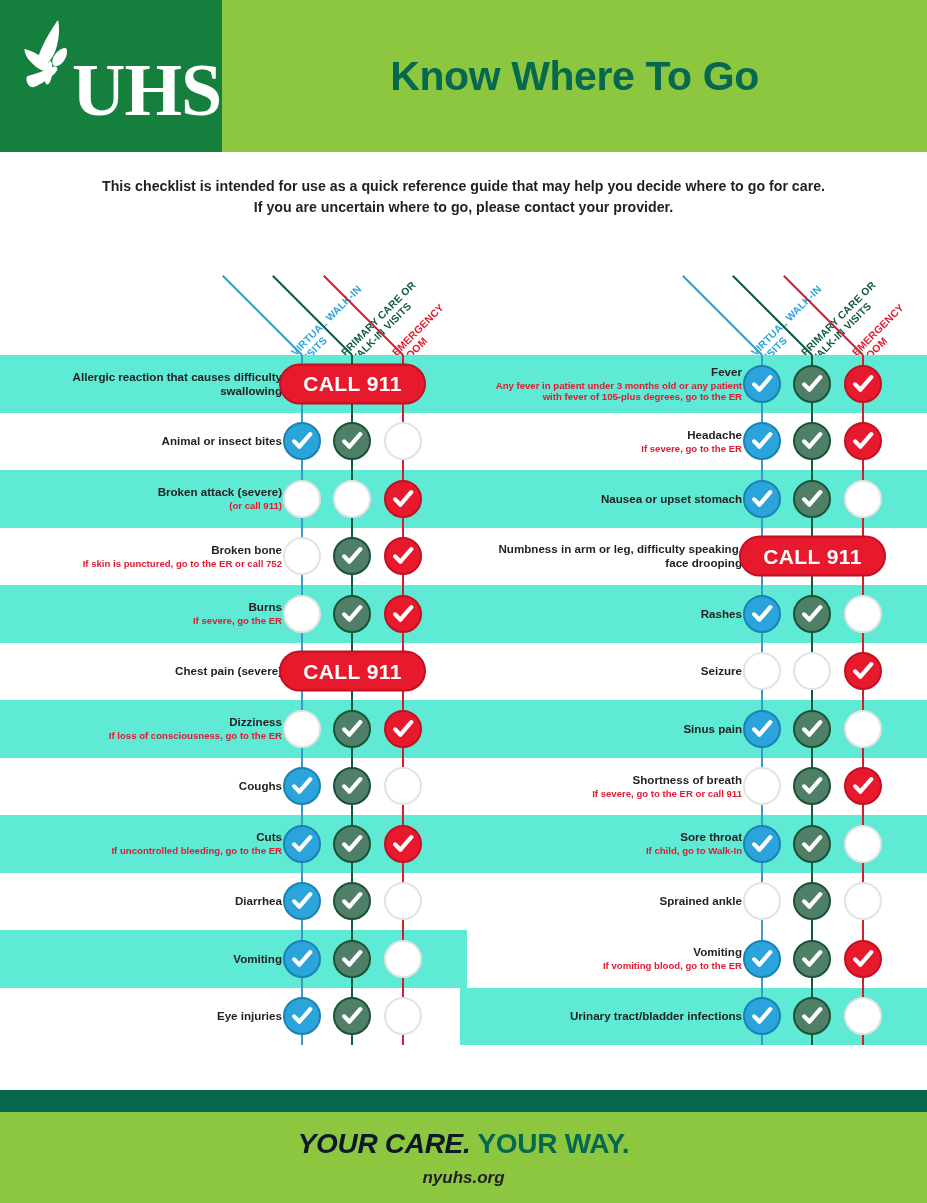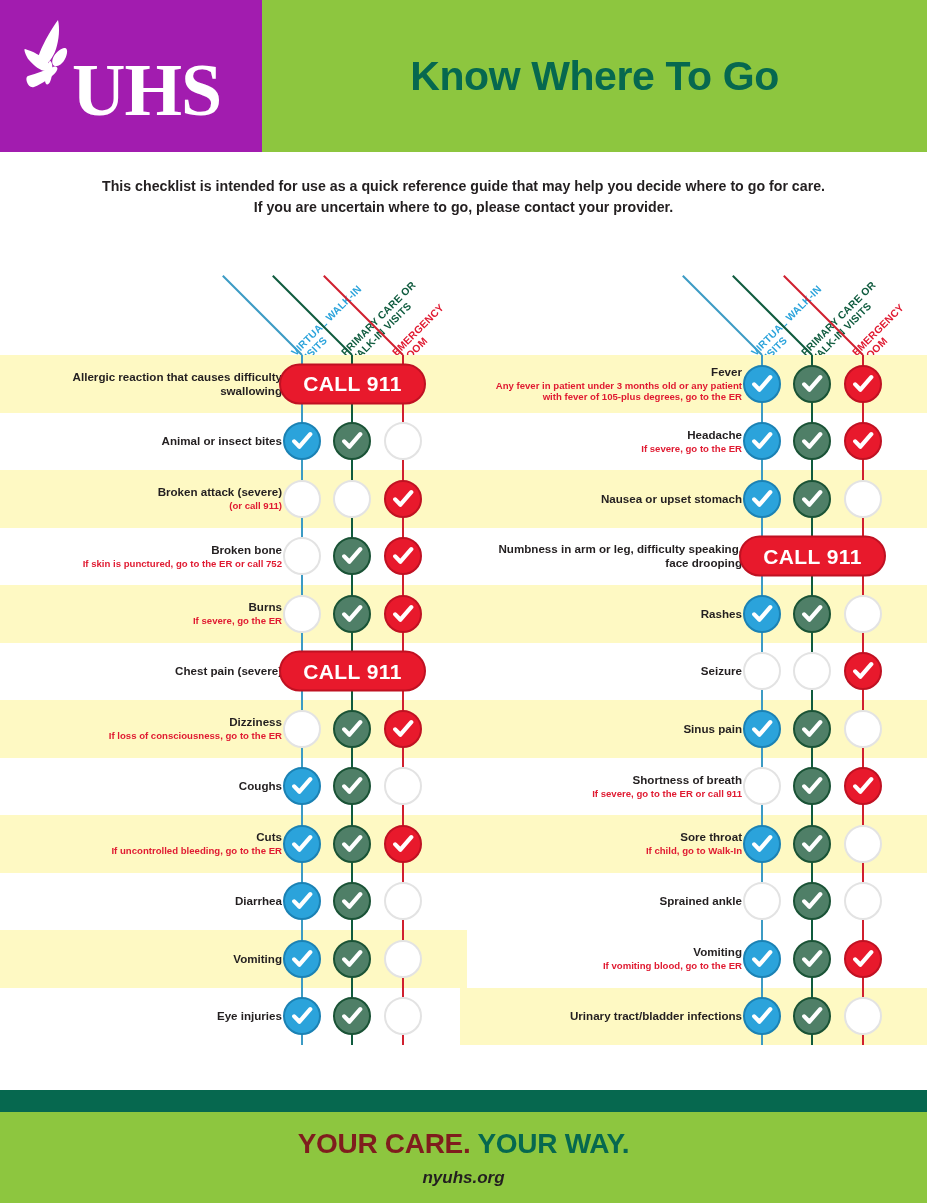--- a/index.html
+++ b/index.html
@@ -14,22 +14,22 @@
   }
 
   
   .header {
     position: absolute;
     left: 0; top: 0;
     width: 927px; height: 152px;
     display: flex;
   }
   .header-logo-panel {
-    width: 262px; height: 152px;
-    background: #a21caf;
+    width: 222px; height: 152px;
+    background: #15803d;
     position: relative;
     display: flex;
     align-items: center;
   }
   .logo-wrap {
     position: absolute;
     left: 22px; top: 18px;
     width: 220px; height: 118px;
   }
   .logo-mark { position: absolute; left: 0; top: 0; }
@@ -107,21 +107,21 @@
     white-space: nowrap;
   }
 
   
   .rows { position: relative; }
   .row {
     position: relative;
     height: 57.5px;
     width: 467px;
   }
-  .row.shaded { background: #fef9c3; }
+  .row.shaded { background: #5eead4; }
   .row-label {
     position: absolute;
     right: 185px;
     top: 0;
     width: 250px;
     height: 57.5px;
     display: flex;
     flex-direction: column;
     align-items: flex-end;
     justify-content: center;
@@ -199,21 +199,21 @@
     display: flex;
     flex-direction: column;
     align-items: center;
     justify-content: center;
   }
   .footer-tag {
     font-size: 28px;
     font-weight: 700;
     letter-spacing: -0.3px;
   }
-  .footer-tag .a { color: #7f1d1d; }
+  .footer-tag .a { color: #0f172a; font-style: italic; }
   .footer-tag .b { color: #06684F; }
   .footer-url {
     margin-top: 8px;
     font-size: 17px;
     font-weight: 700;
     font-style: italic;
     color: #231F20;
   }
 </style>
 </head>

